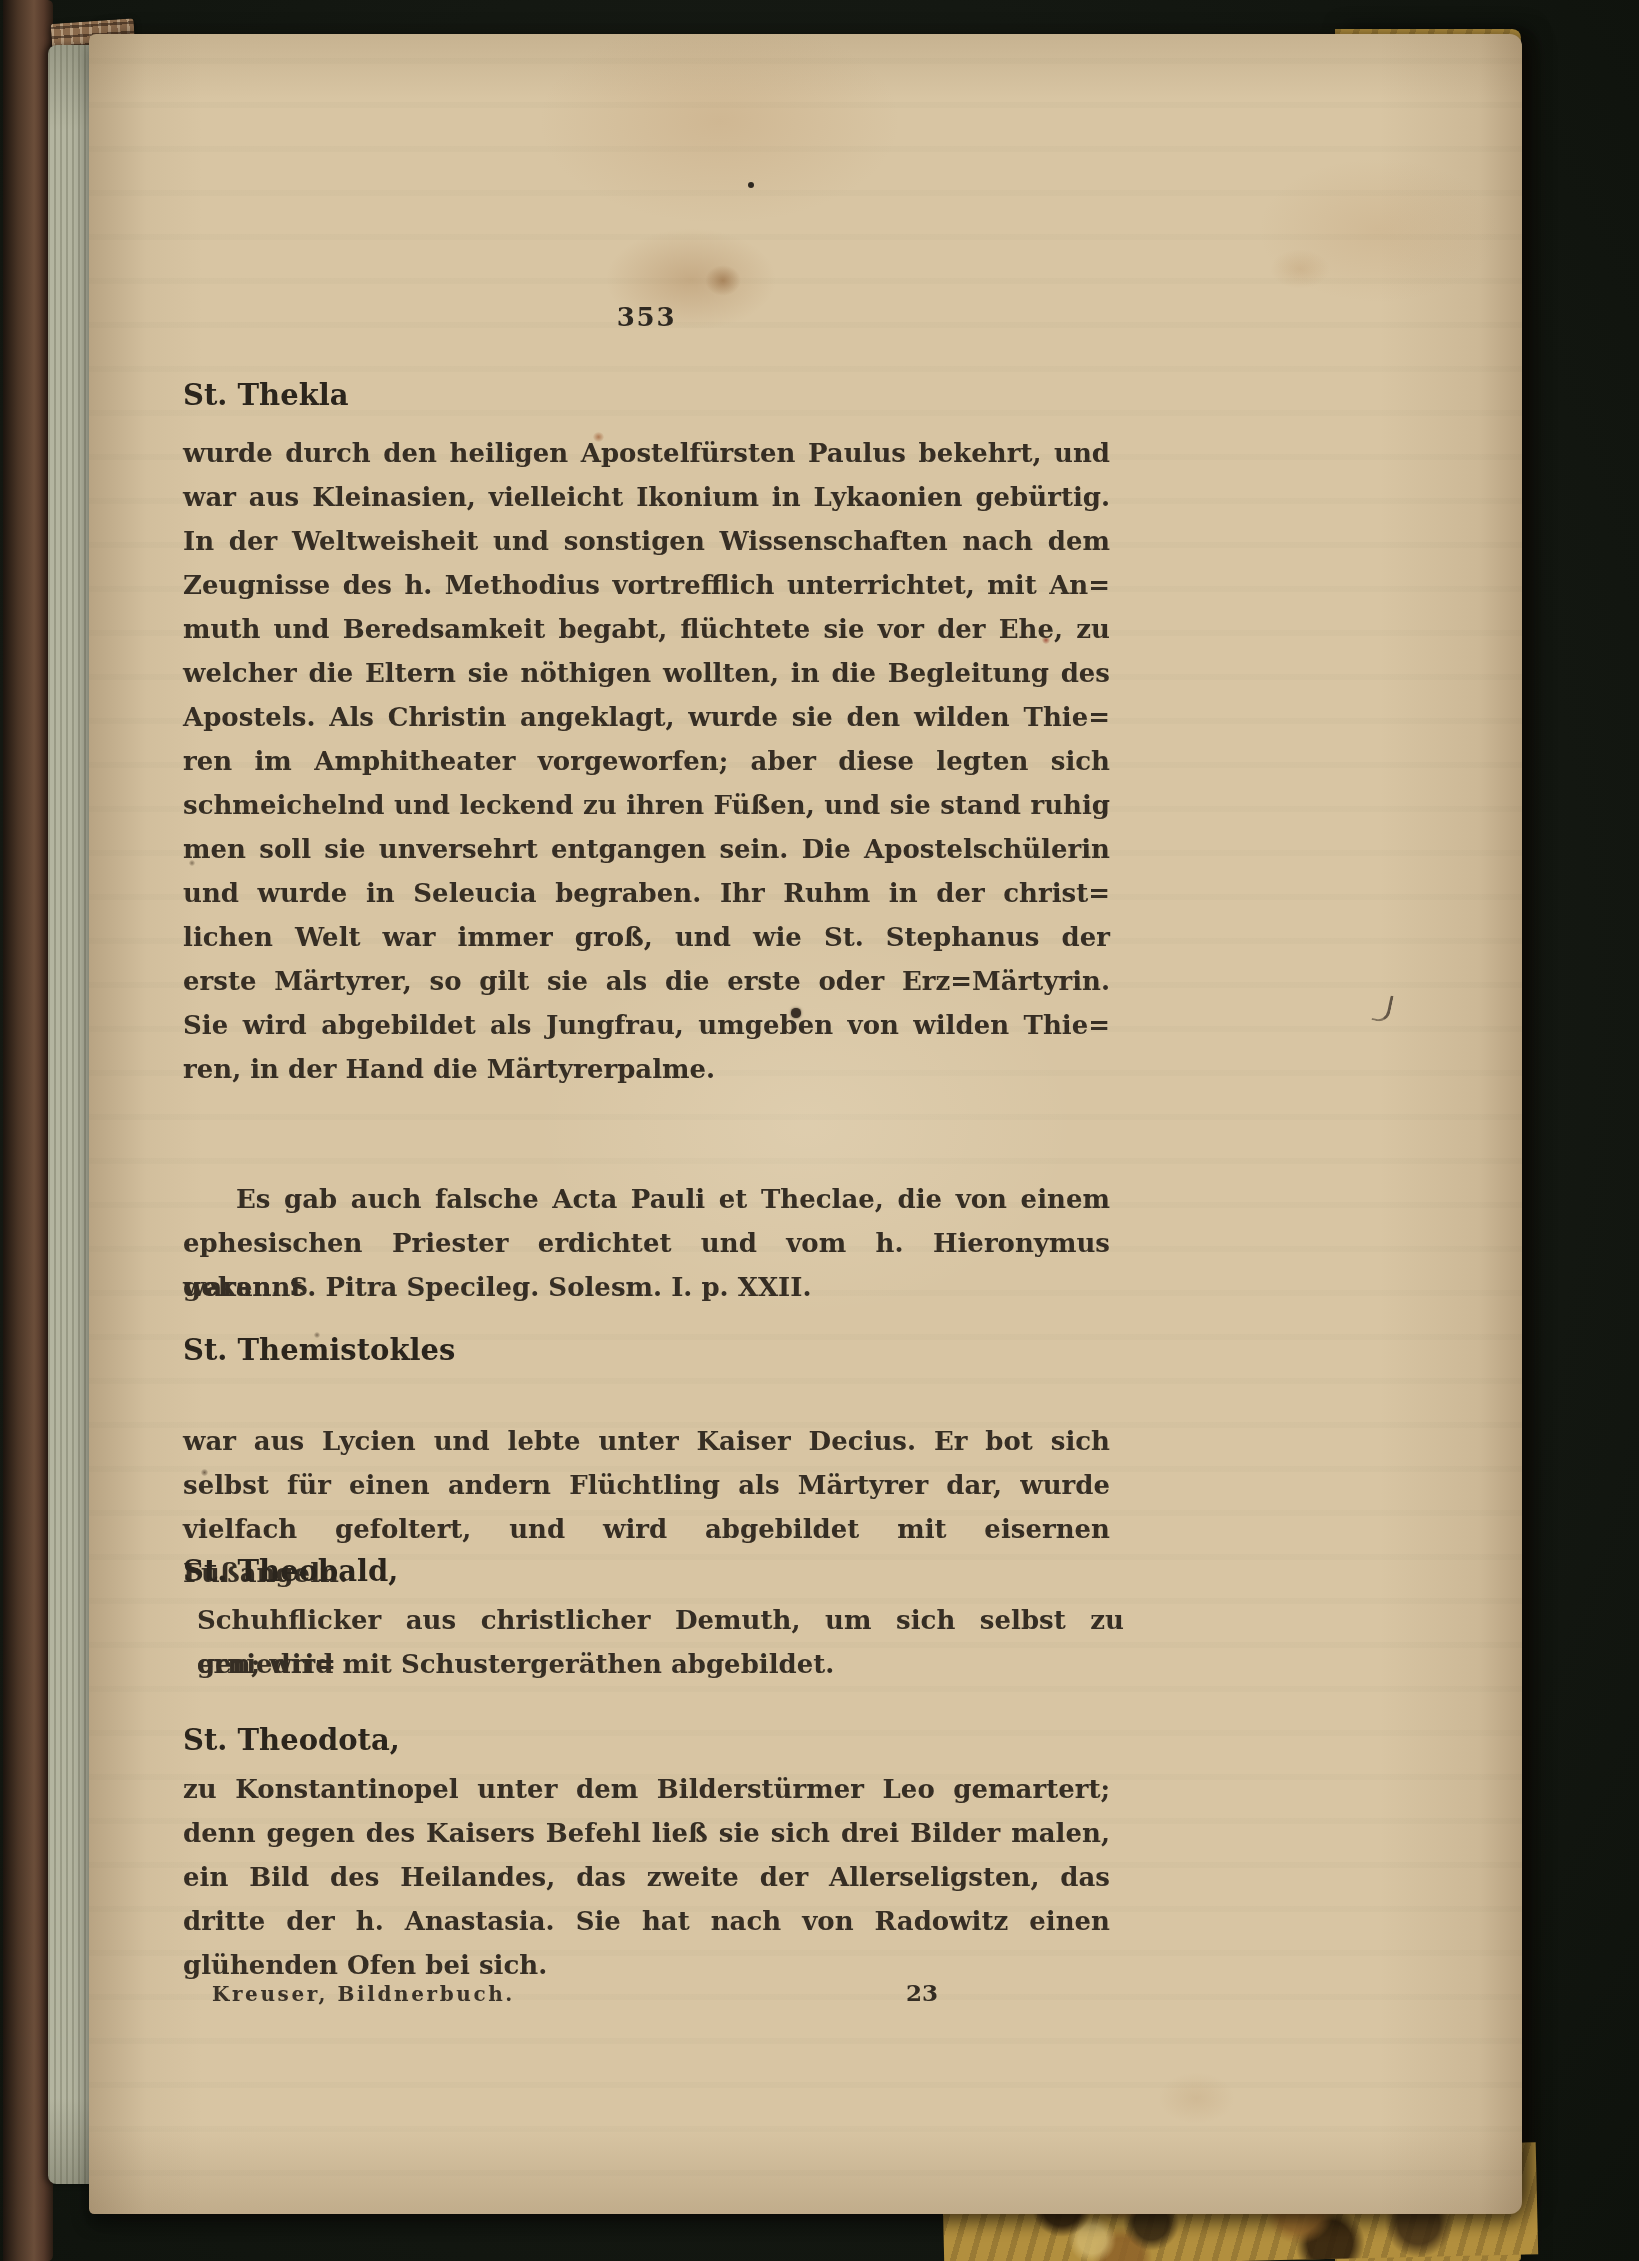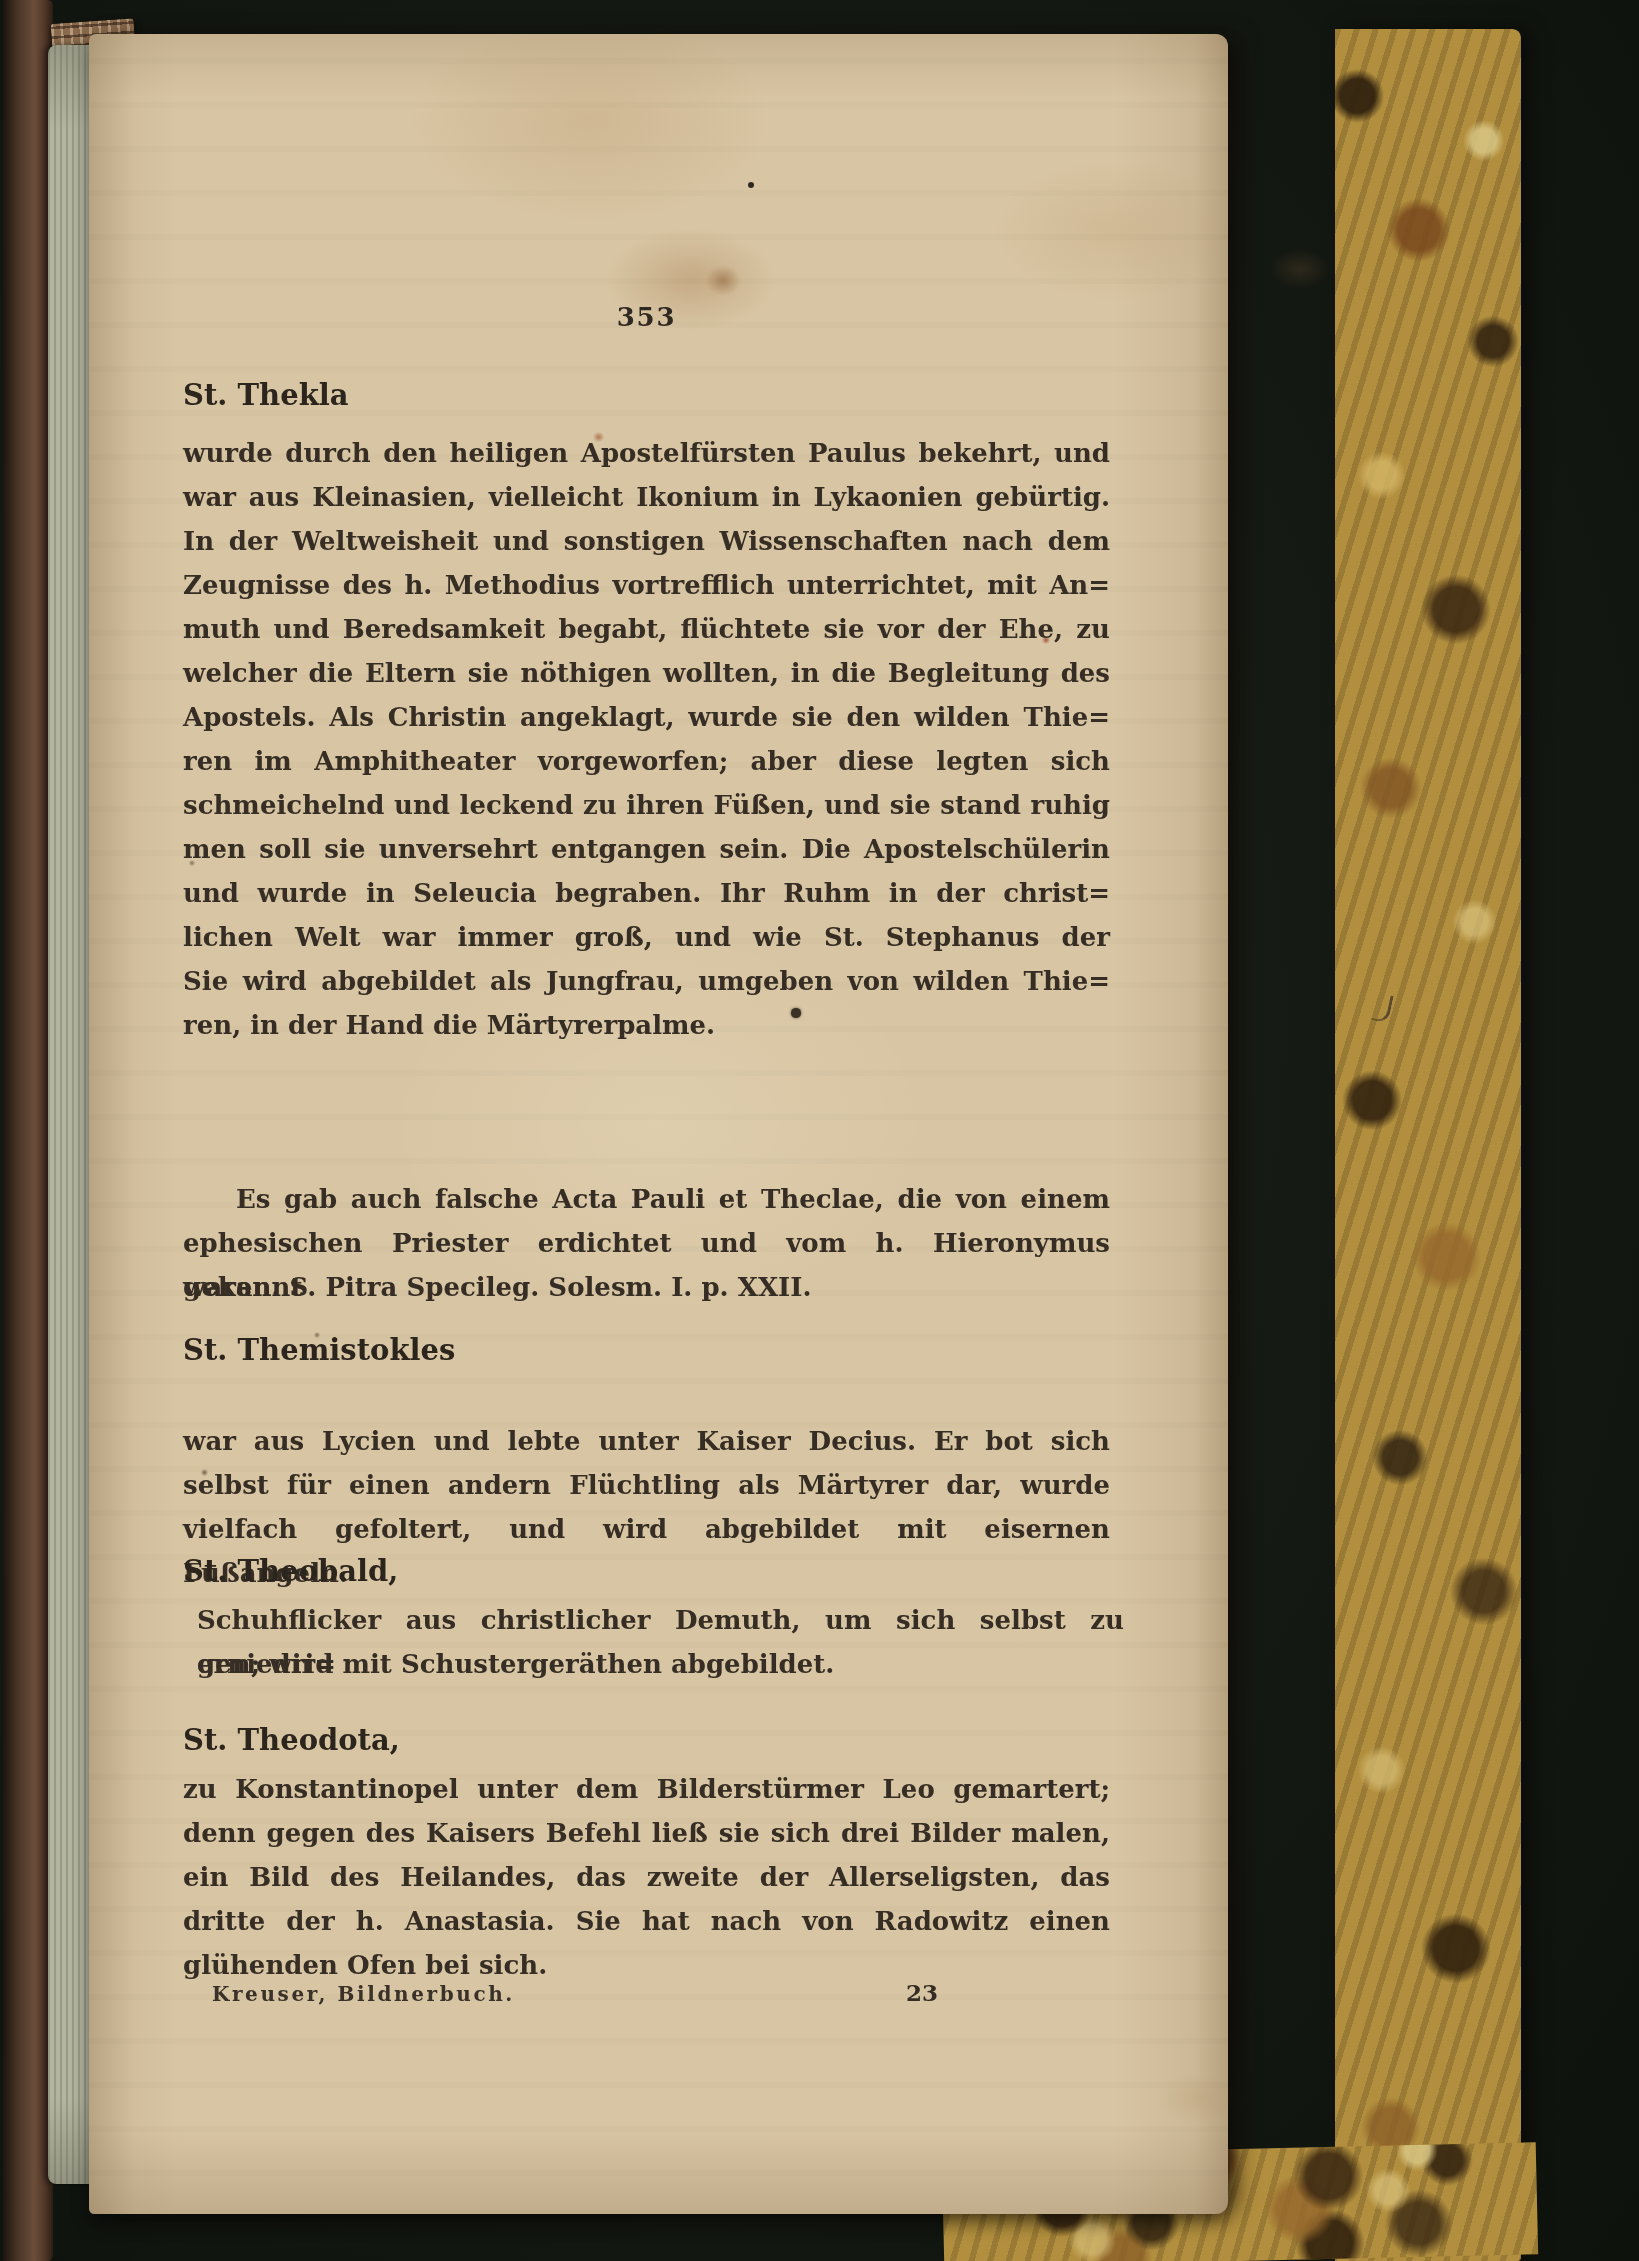--- a/index.html
+++ b/index.html
@@ -56,21 +56,21 @@
   .marble-right{
     position:absolute;left:1335px;top:29px;width:186px;height:2232px;z-index:1;
     border-radius:0 8.6px 3.4px 0;
     box-shadow:8.6px 0 19px rgba(0,0,0,.5);
   }
   .marble-bottom{
     position:absolute;left:943px;top:2149px;width:594px;height:112px;z-index:1;
     transform:rotate(-1.3deg);
   }
   .paper{
-    position:absolute;left:89px;top:34px;width:1139px;height:2180px;z-index:2;
+    position:absolute;left:89px;top:34px;width:1433px;height:2180px;z-index:2;
     border-radius:6.9px 12px 12px 5.2px;
     background-color:#d8c5a3;
     background-image:
       radial-gradient(ellipse 258px 146px at 44% 4%, rgba(176,134,90,.22), transparent 70%),
       radial-gradient(ellipse 172px 103px at 90% 9%,  rgba(166,120,72,.15), transparent 70%),
       radial-gradient(ellipse 361px 258px at 50% 50%, rgba(255,248,230,.16), transparent 75%),
       linear-gradient(90deg, rgba(110,86,56,.30) 0%, rgba(110,86,56,.06) 4%, transparent 8%,
                       transparent 90%, rgba(120,92,58,.12) 97%, rgba(104,76,44,.30) 100%),
       linear-gradient(180deg, rgba(120,94,60,.18) 0%, transparent 3%,
                       transparent 96%, rgba(110,84,52,.22) 100%),
@@ -148,20 +148,21 @@
         <div class="line">In der Weltweisheit und sonstigen Wissenschaften nach dem</div>
         <div class="line">Zeugnisse des h. Methodius vortrefflich unterrichtet, mit An=</div>
         <div class="line">muth und Beredsamkeit begabt, flüchtete sie vor der Ehe, zu</div>
         <div class="line">welcher die Eltern sie nöthigen wollten, in die Begleitung des</div>
         <div class="line">Apostels.  Als Christin angeklagt, wurde sie den wilden Thie=</div>
         <div class="line">ren im Amphitheater vorgeworfen; aber diese legten sich</div>
         <div class="line">schmeichelnd und leckend zu ihren Füßen, und sie stand ruhig</div>
         <div class="line">men soll sie unversehrt entgangen sein.  Die Apostelschülerin</div>
         <div class="line">und wurde in Seleucia begraben.  Ihr Ruhm in der christ=</div>
         <div class="line">lichen Welt war immer groß, und wie St. Stephanus der</div>
+        <div class="line">erste Märtyrer, so gilt sie als die erste oder Erz=Märtyrin.</div>
         <div class="line">Sie wird abgebildet als Jungfrau, umgeben von wilden Thie=</div>
         <div class="line last">ren, in der Hand die Märtyrerpalme.</div>
       </div>
     <div class="block" id="p2">
         <div class="line indent">Es gab auch falsche Acta Pauli et Theclae, die von einem</div>
         <div class="line">ephesischen Priester erdichtet und vom h. Hieronymus gekannt</div>
         <div class="line last">waren.  S. Pitra Specileg. Solesm. I. p. XXII.</div>
       </div>
 
     <div class="block heading" id="h2">St. Themistokles</div>

